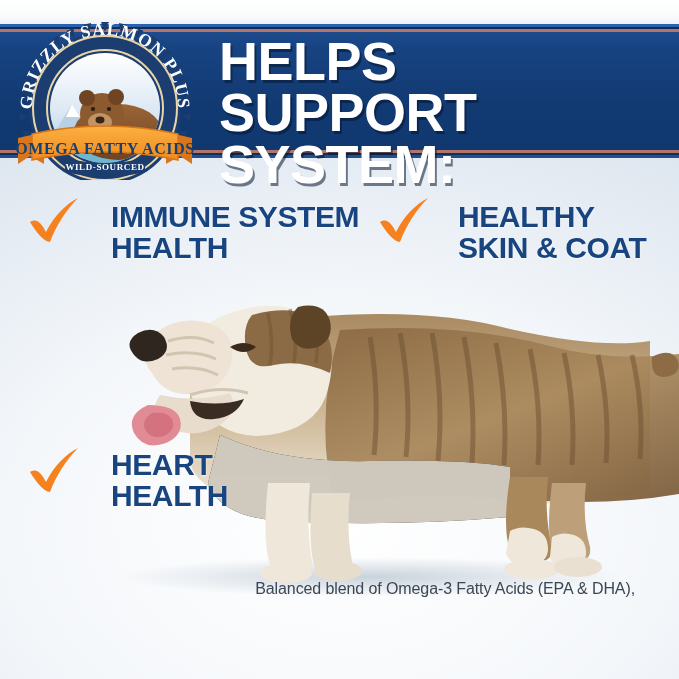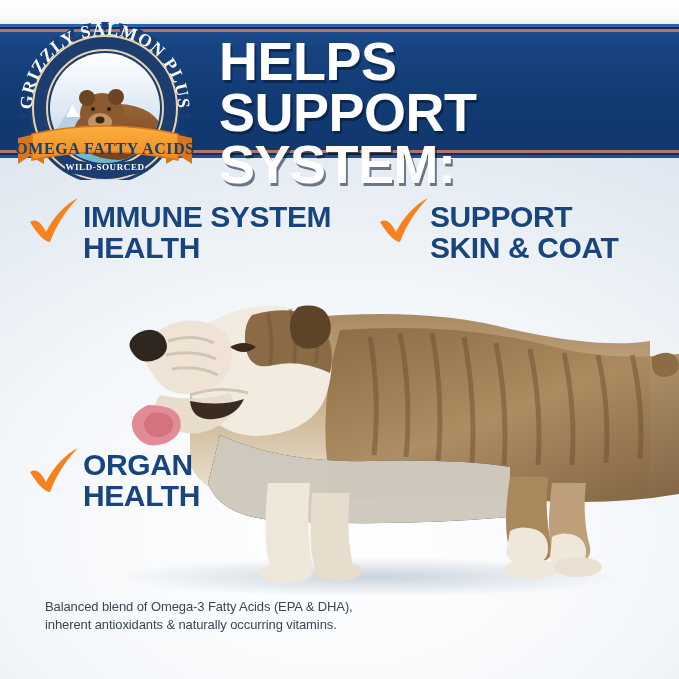--- a/index.html
+++ b/index.html
@@ -56,42 +56,43 @@
   .claim{position:absolute;}
   .claim .check{position:absolute;left:0;top:0;}
   .claim .ctext{
     position:absolute;
     color:#18457f;
     font-weight:bold;
     font-size:30px;
     line-height:1.03;
     letter-spacing:-0.4px;
     text-shadow:0 1px 2px rgba(255,255,255,.8);
+    margin-left:28px;
   }
   .claim .ctext span{display:block;}
 
   #claim-immune{left:28px;top:196px;width:345px;height:80px;}
   #claim-immune .ctext{left:55px;top:6px;}
   #claim-skin{left:378px;top:196px;width:290px;height:80px;}
   #claim-skin .ctext{left:52px;top:6px;}
   #claim-heart{left:28px;top:446px;width:280px;height:110px;}
   #claim-heart .ctext{left:55px;top:4px;}
 
   
   .dog{
     position:absolute;left:40px;top:245px;width:639px;height:355px;
   }
   .dog svg{display:block;}
 
   
   .caption{
-    position:absolute;left:45px;top:598px;width:590px;
-    text-align:left;
+    position:absolute;left:45px;top:578px;width:590px;
+    text-align:right;
     color:#3a4754;
-    font-size:13px;
+    font-size:16px;
     line-height:1.42;
     letter-spacing:-0.1px;
   }
   .caption span{display:block;}
 </style>
 </head>
 <body>
 
 <div id="poster">
 
@@ -300,35 +301,34 @@
     </span>
   </div>
 
   <div class="claim" id="claim-skin">
     <span class="check">
       <svg width="54" height="50" viewBox="0 0 54 50" xmlns="http://www.w3.org/2000/svg">
         <path d="M2 26 C8 22 13 26 18 36 C26 20 38 8 50 2 C38 14 28 30 22 46 C16 46 8 36 2 26 Z" fill="#f5821f"></path>
       </svg>
     </span>
     <span class="ctext">
-      <span>SUPPORT</span>
+      <span>HEALTHY</span>
       <span>SKIN &amp; COAT</span>
     </span>
   </div>
 
   <div class="claim" id="claim-heart">
     <span class="check">
       <svg width="54" height="50" viewBox="0 0 54 50" xmlns="http://www.w3.org/2000/svg">
         <path d="M2 26 C8 22 13 26 18 36 C26 20 38 8 50 2 C38 14 28 30 22 46 C16 46 8 36 2 26 Z" fill="#f5821f"></path>
       </svg>
     </span>
     <span class="ctext">
-      <span>ORGAN</span>
+      <span>HEART</span>
       <span>HEALTH</span>
     </span>
   </div>
 
   <div class="caption">
     <span>Balanced blend of Omega-3 Fatty Acids (EPA &amp; DHA),</span>
-    <span>inherent antioxidants &amp; naturally occurring vitamins.</span>
   </div>
 
 </div>
 
 </body></html>

